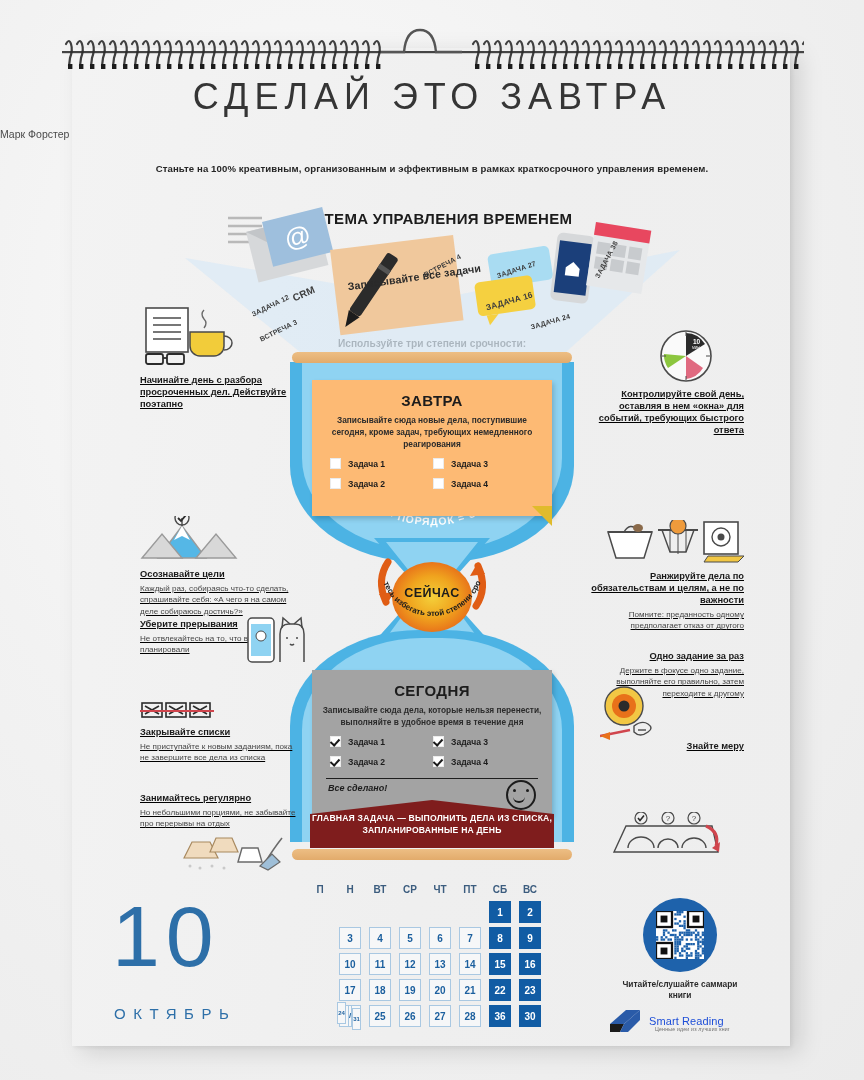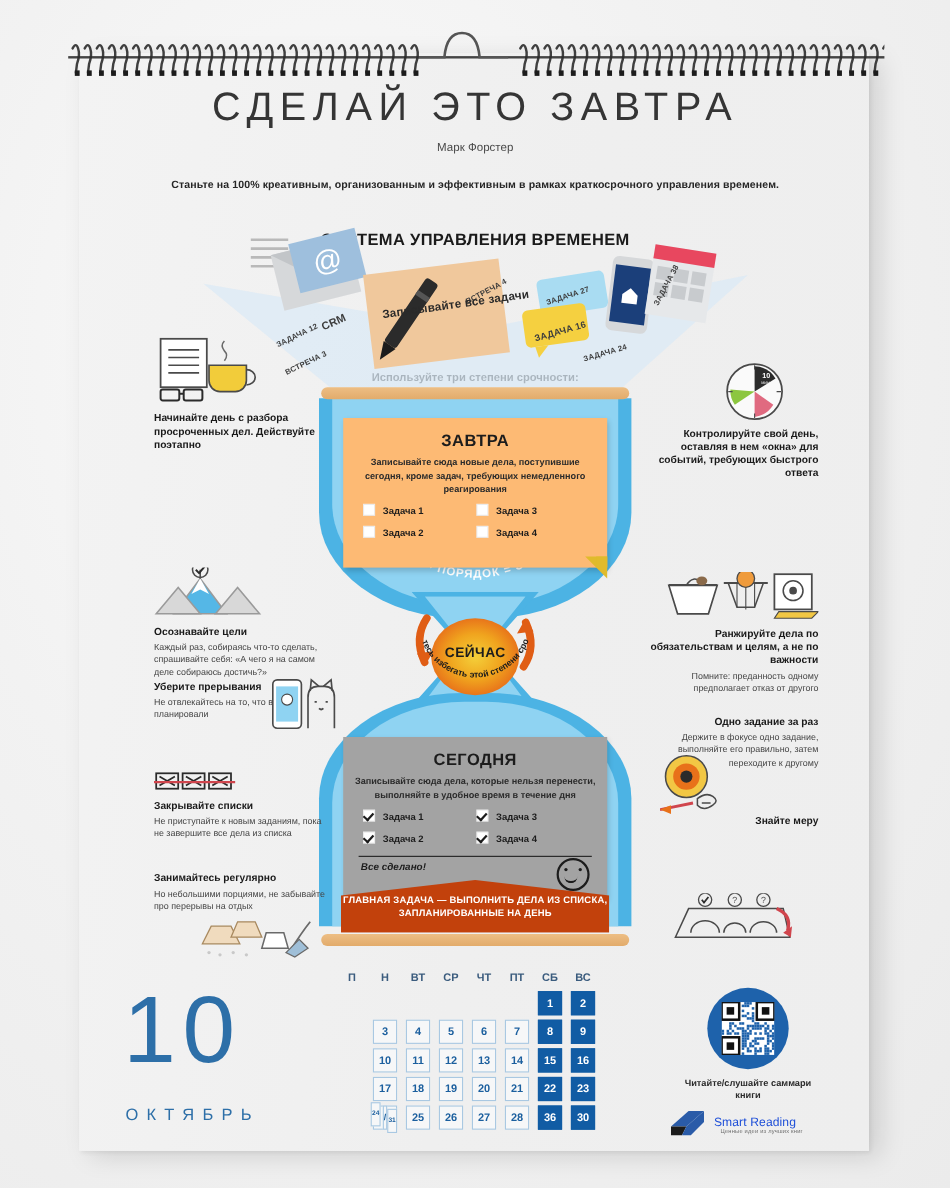--- a/index.html
+++ b/index.html
@@ -21,21 +21,21 @@
     box-shadow: 10px 6px 22px rgba(0,0,0,.13), 2px 2px 4px rgba(0,0,0,.06);
   }
   
   .spiral{position:absolute;left:60px;top:22px;width:744px;height:50px;}
   
   .title{
     position:absolute;left:0;right:0;top:76px;text-align:center;
     font-size:36px;letter-spacing:6px;color:#353535;font-weight:400;
   }
   .author{
-    position:absolute;left:0;right:0;top:128px;text-align:center;
+    position:absolute;left:0;right:0;top:128px;text-align:left;
     font-size:10.5px;color:#4a4a4a;
   }
   .tagline{
     position:absolute;left:0;right:0;top:163px;text-align:center;
     font-size:9.6px;font-weight:bold;color:#262626;letter-spacing:.1px;
   }
   .sys-title{
     position:absolute;left:0;right:0;top:210px;text-align:center;
     font-size:15px;font-weight:bold;color:#1b1b1b;letter-spacing:.3px;
   }
@@ -148,27 +148,27 @@
     position:absolute;left:0;top:0;width:80px;height:70px;
     background:radial-gradient(ellipse at 50% 50%,#f4d03a 0%,#f0a41e 42%,#e8731a 72%,#e05d15 100%);
     border-radius:50%;
   }
   .now-label{
     position:absolute;left:0;top:24px;width:80px;text-align:center;
     font-size:12.5px;font-weight:bold;color:#1c1c1c;letter-spacing:.4px;
   }
   .banner{
     position:absolute;left:20px;top:448px;width:244px;height:48px;
-    background:#c2410c;color:#fff;text-align:center;
+    background:#7f1d1d;color:#fff;text-align:center;
     clip-path:polygon(50% 0,100% 14px,100% 100%,0 100%,0 14px);
     font-size:8.6px;font-weight:bold;line-height:12.4px;padding-top:12px;
     box-sizing:border-box;letter-spacing:.2px;
   }
   
-  .tip{position:absolute;width:158px;}
+  .tip{position:absolute;width:158px;text-decoration:underline;}
   .tip.right{text-align:right;}
   .tip h4{margin:0 0 3px 0;font-size:9.3px;font-weight:bold;color:#191919;line-height:12px;}
   .tip p{margin:0;font-size:8.1px;color:#454545;line-height:11.4px;}
   .tip .icon{height:46px;position:relative;margin-bottom:6px;}
   
   .bigday{
     position:absolute;left:112px;top:893px;
     font-size:86px;color:#2d6fa8;font-weight:300;letter-spacing:6px;
     line-height:86px;
   }

